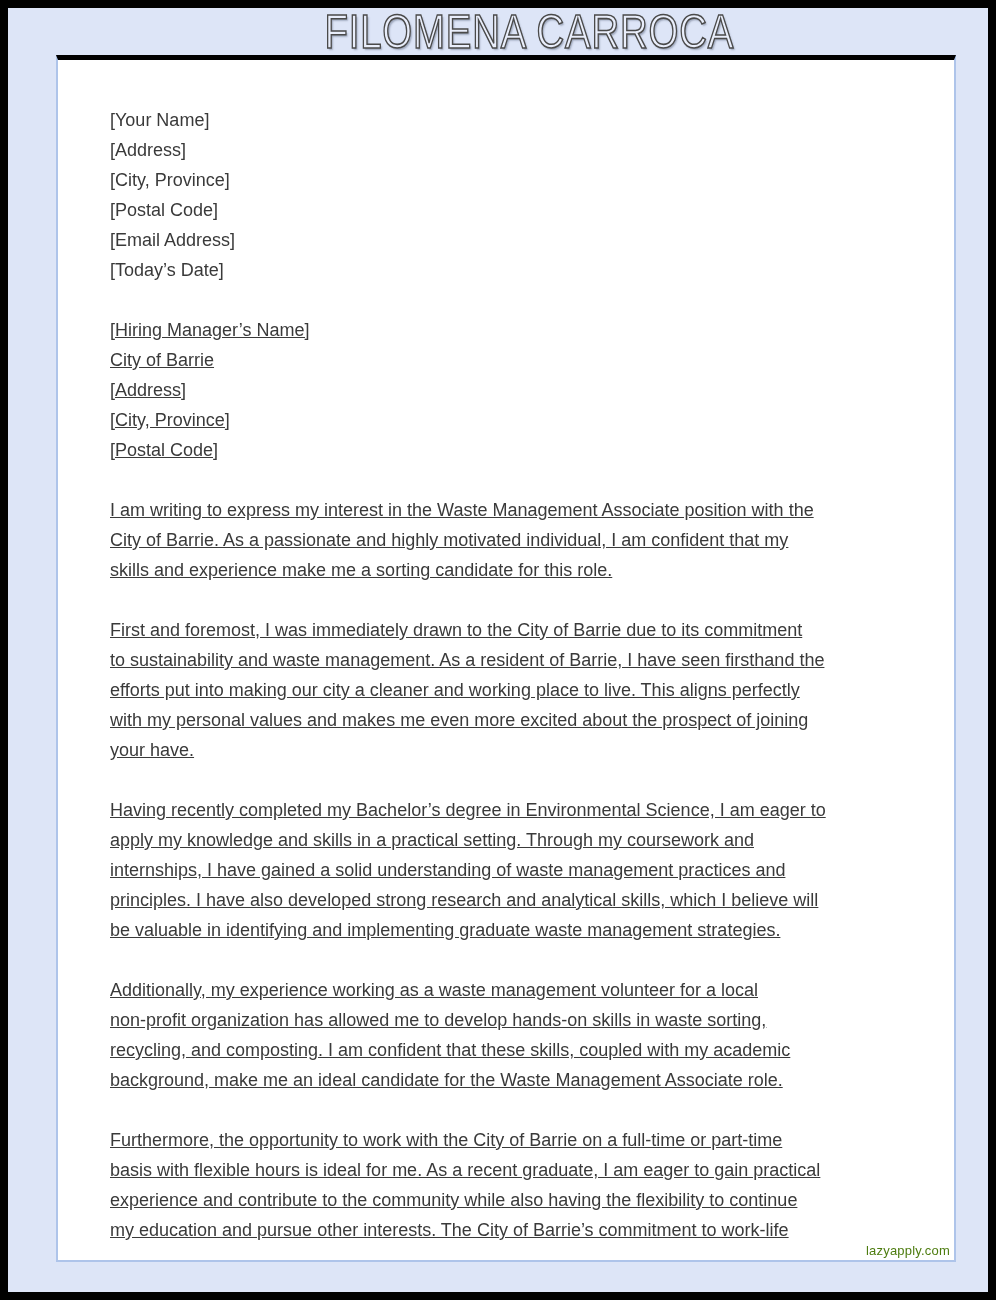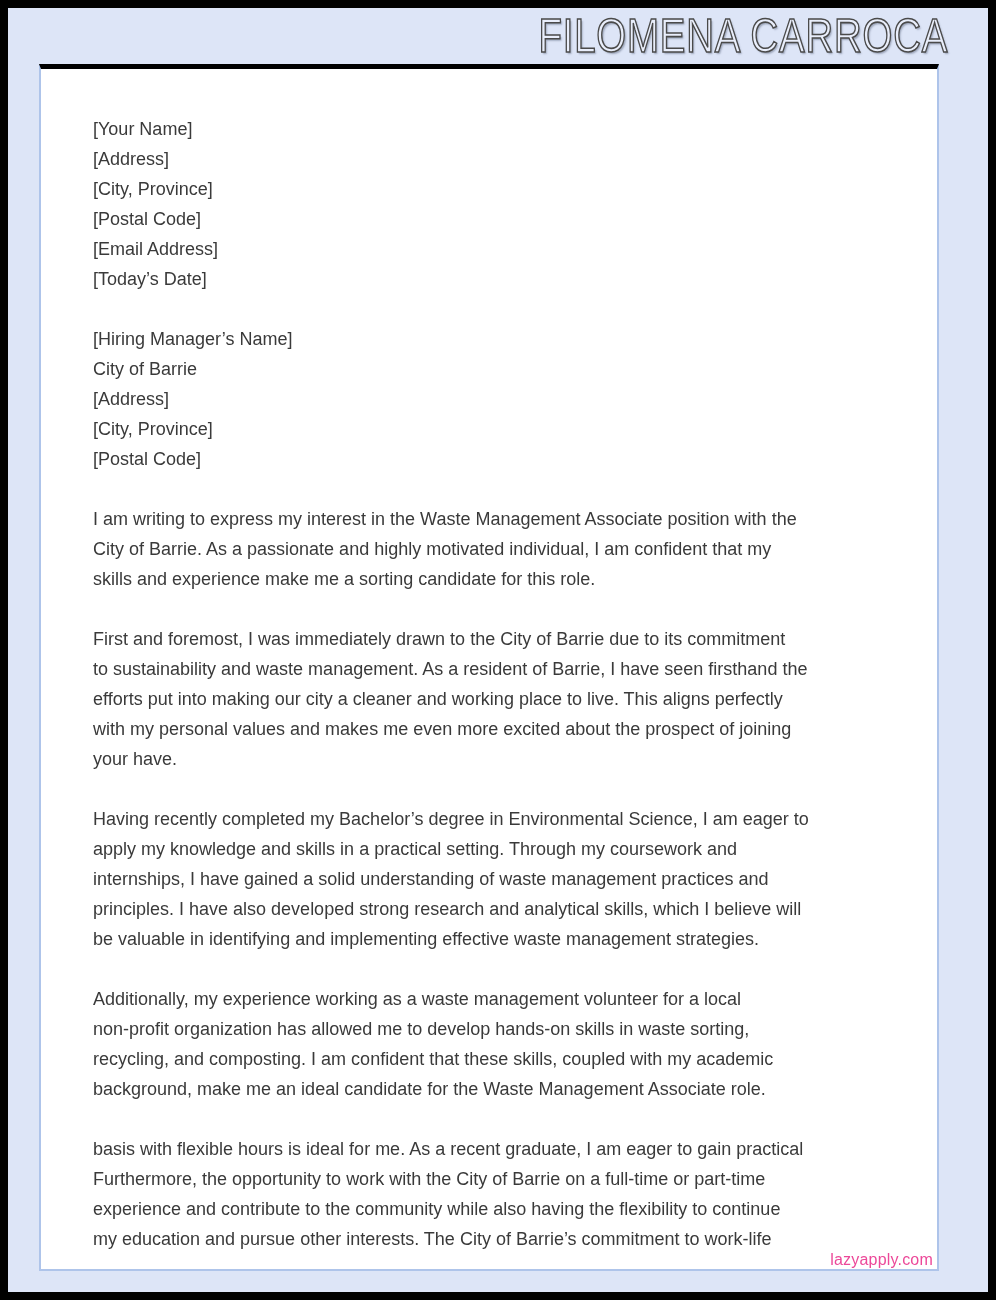--- a/index.html
+++ b/index.html
@@ -9,72 +9,72 @@
   body {
     font-family: "Liberation Sans", "DejaVu Sans", sans-serif;
     background: #dde5f7;
     border: 8px solid #000000;
     overflow: hidden;
     position: relative;
   }
 
   
   .letterhead {
-    height: 56px;
+    height: 47px;
     display: flex;
     align-items: center;
-    justify-content: flex-end;
+    justify-content: center;
     padding-right: 40px;
   }
 
   .letterhead-name {
     font-size: 48px;
     line-height: 1;
     white-space: nowrap;
     font-weight: 400;
     letter-spacing: 1px;
     color: #e9eefb;                       
     -webkit-text-stroke: 1.6px #4a4a4a;   
     text-shadow: 2px 2px 2px rgba(80, 90, 115, 0.45);
     transform: scaleX(0.8);
     transform-origin: 100% 50%;
   }
 
   
   .page {
     position: relative;
-    margin: 0 31px;
+    margin: 0 48px;
     width: 900px;
     height: 1207px;              
     background: #ffffff;
     border-top: 5px solid #000000;
     border-left: 2px solid #aec4ea;
     border-right: 2px solid #aec4ea;
     border-bottom: 2px solid #aec4ea;
     padding: 45px 56px 0 52px;
     overflow: visible;
     color: #3a3a3a;
     font-size: 18px;
   }
 
-  .block + .block { margin-top: 30px; }
+  .block + .block { margin-top: 30px; text-decoration: underline; }
 
   .line {
     line-height: 30px;
     white-space: nowrap;
   }
 
   
   .watermark {
     position: absolute;
     right: 4px;
     bottom: 2px;
-    font-size: 16px;
+    font-size: 13px;
     line-height: 14px;
-    color: #ec4899;
+    color: #4d7c0f;
     letter-spacing: 0.2px;
   }
 </style>
 </head>
 <body>
 
 <div class="letterhead">
   <div class="letterhead-name">FILOMENA CARROCA</div>
 </div>
 
@@ -110,31 +110,31 @@
       <div class="line">efforts put into making our city a cleaner and working place to live. This aligns perfectly</div>
       <div class="line">with my personal values and makes me even more excited about the prospect of joining</div>
       <div class="line">your have.</div>
     </div>
 
   <div class="block">
       <div class="line">Having recently completed my Bachelor’s degree in Environmental Science, I am eager to</div>
       <div class="line">apply my knowledge and skills in a practical setting. Through my coursework and</div>
       <div class="line">internships, I have gained a solid understanding of waste management practices and</div>
       <div class="line">principles. I have also developed strong research and analytical skills, which I believe will</div>
-      <div class="line">be valuable in identifying and implementing effective waste management strategies.</div>
+      <div class="line">be valuable in identifying and implementing graduate waste management strategies.</div>
     </div>
 
   <div class="block">
       <div class="line">Additionally, my experience working as a waste management volunteer for a local</div>
       <div class="line">non-profit organization has allowed me to develop hands-on skills in waste sorting,</div>
       <div class="line">recycling, and composting. I am confident that these skills, coupled with my academic</div>
       <div class="line">background, make me an ideal candidate for the Waste Management Associate role.</div>
     </div>
 
   <div class="block">
+      <div class="line">Furthermore, the opportunity to work with the City of Barrie on a full-time or part-time</div>
       <div class="line">basis with flexible hours is ideal for me. As a recent graduate, I am eager to gain practical</div>
-      <div class="line">Furthermore, the opportunity to work with the City of Barrie on a full-time or part-time</div>
       <div class="line">experience and contribute to the community while also having the flexibility to continue</div>
       <div class="line">my education and pursue other interests. The City of Barrie’s commitment to work-life</div>
     </div>
 
   <div class="watermark">lazyapply.com</div>
 </div>
 
 </body></html>

